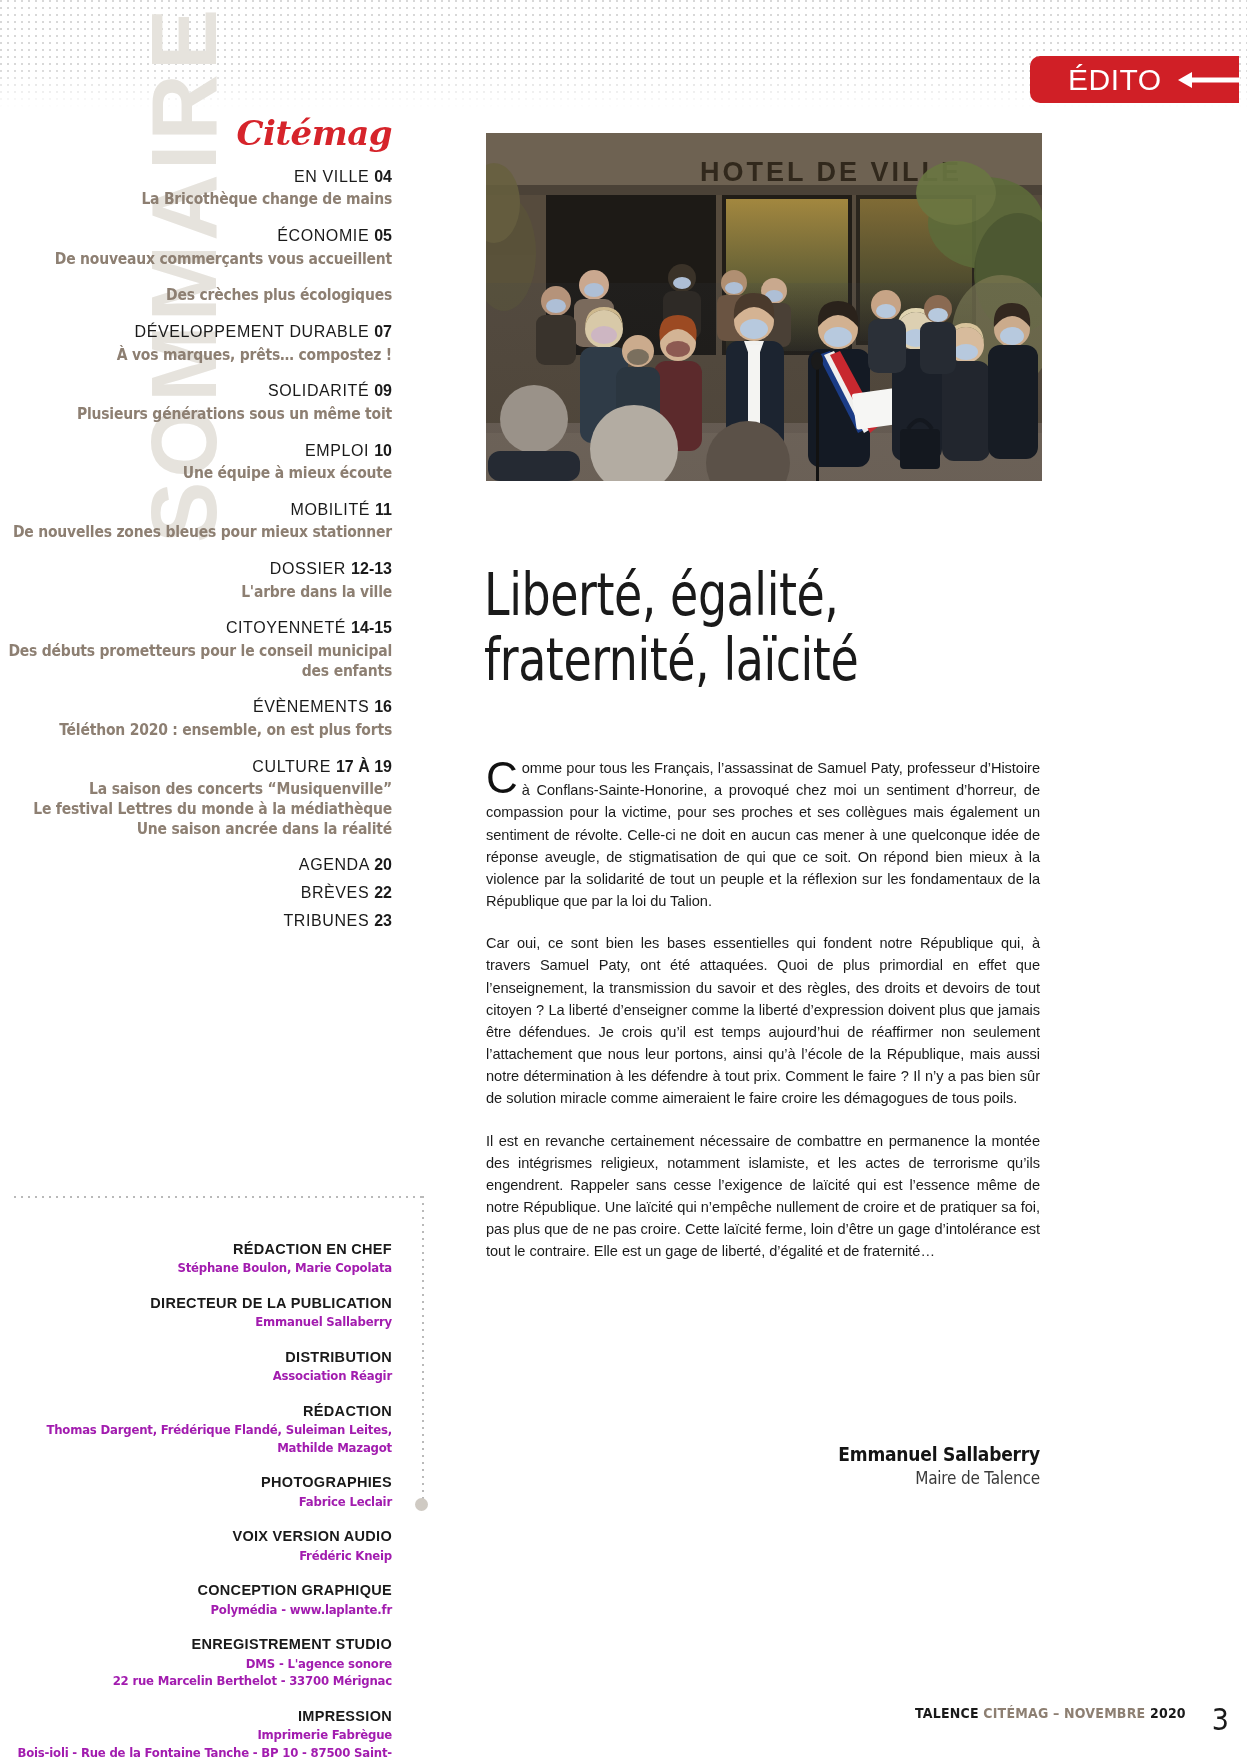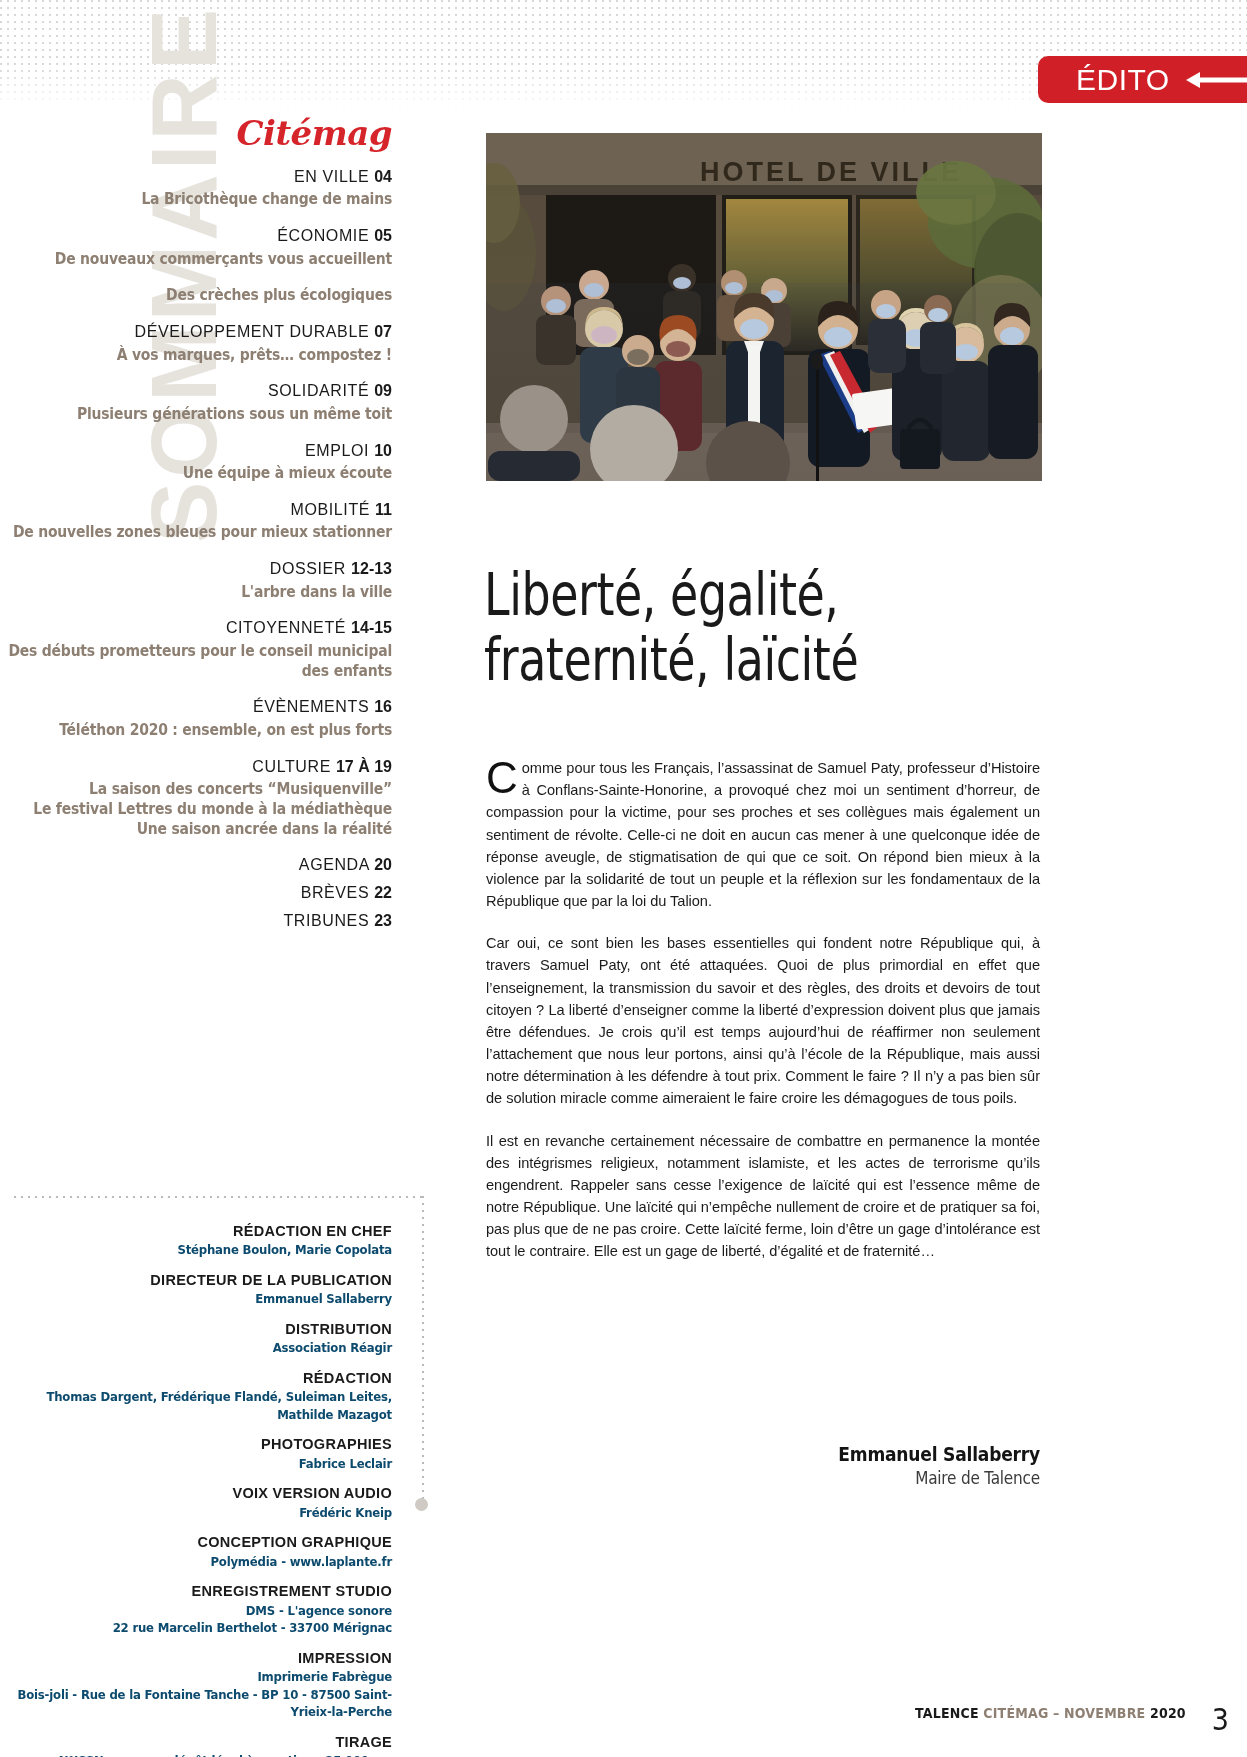--- a/index.html
+++ b/index.html
@@ -34,21 +34,21 @@
   .dot-band-fade {
     position: absolute;
     left: 0; top: 0;
     width: 1247px; height: 108px;
     background: linear-gradient(to bottom, rgba(255,255,255,0) 62%, #ffffff 100%);
   }
 
   
   .edito-banner {
     position: absolute;
-    right: 0;
+    right: 8px;
     top: 56px;
     height: 47px;
     background: #d01f26;
     border-top-left-radius: 10px;
     border-bottom-left-radius: 10px;
     display: flex;
     align-items: center;
     padding-left: 38px;
     padding-right: 8px;
     box-sizing: border-box;
@@ -173,32 +173,32 @@
   }
 
   .credits {
     position: absolute;
     left: 0;
     top: 1223px;
     width: 392px;
     text-align: right;
     z-index: 2;
   }
-  .credit-block { margin-bottom: 13px; }
+  .credit-block { margin-bottom: 13px; margin-top: 18px; }
   .credit-title {
     font-size: 14.5px;
     font-weight: bold;
     color: #1a1a1a;
     letter-spacing: 0.3px;
     line-height: 1.2;
   }
   .credit-val {
     font-family: "DejaVu Sans Condensed", "Liberation Sans Narrow", "Liberation Sans", sans-serif;
     font-size: 13px;
-    color: #0c4a6e;
+    color: #a21caf;
     line-height: 1.35;
     font-weight: bold;
     letter-spacing: -0.2px;
     margin-top: 1px;
   }
 
   
   .photo {
     position: absolute;
     left: 486px;

